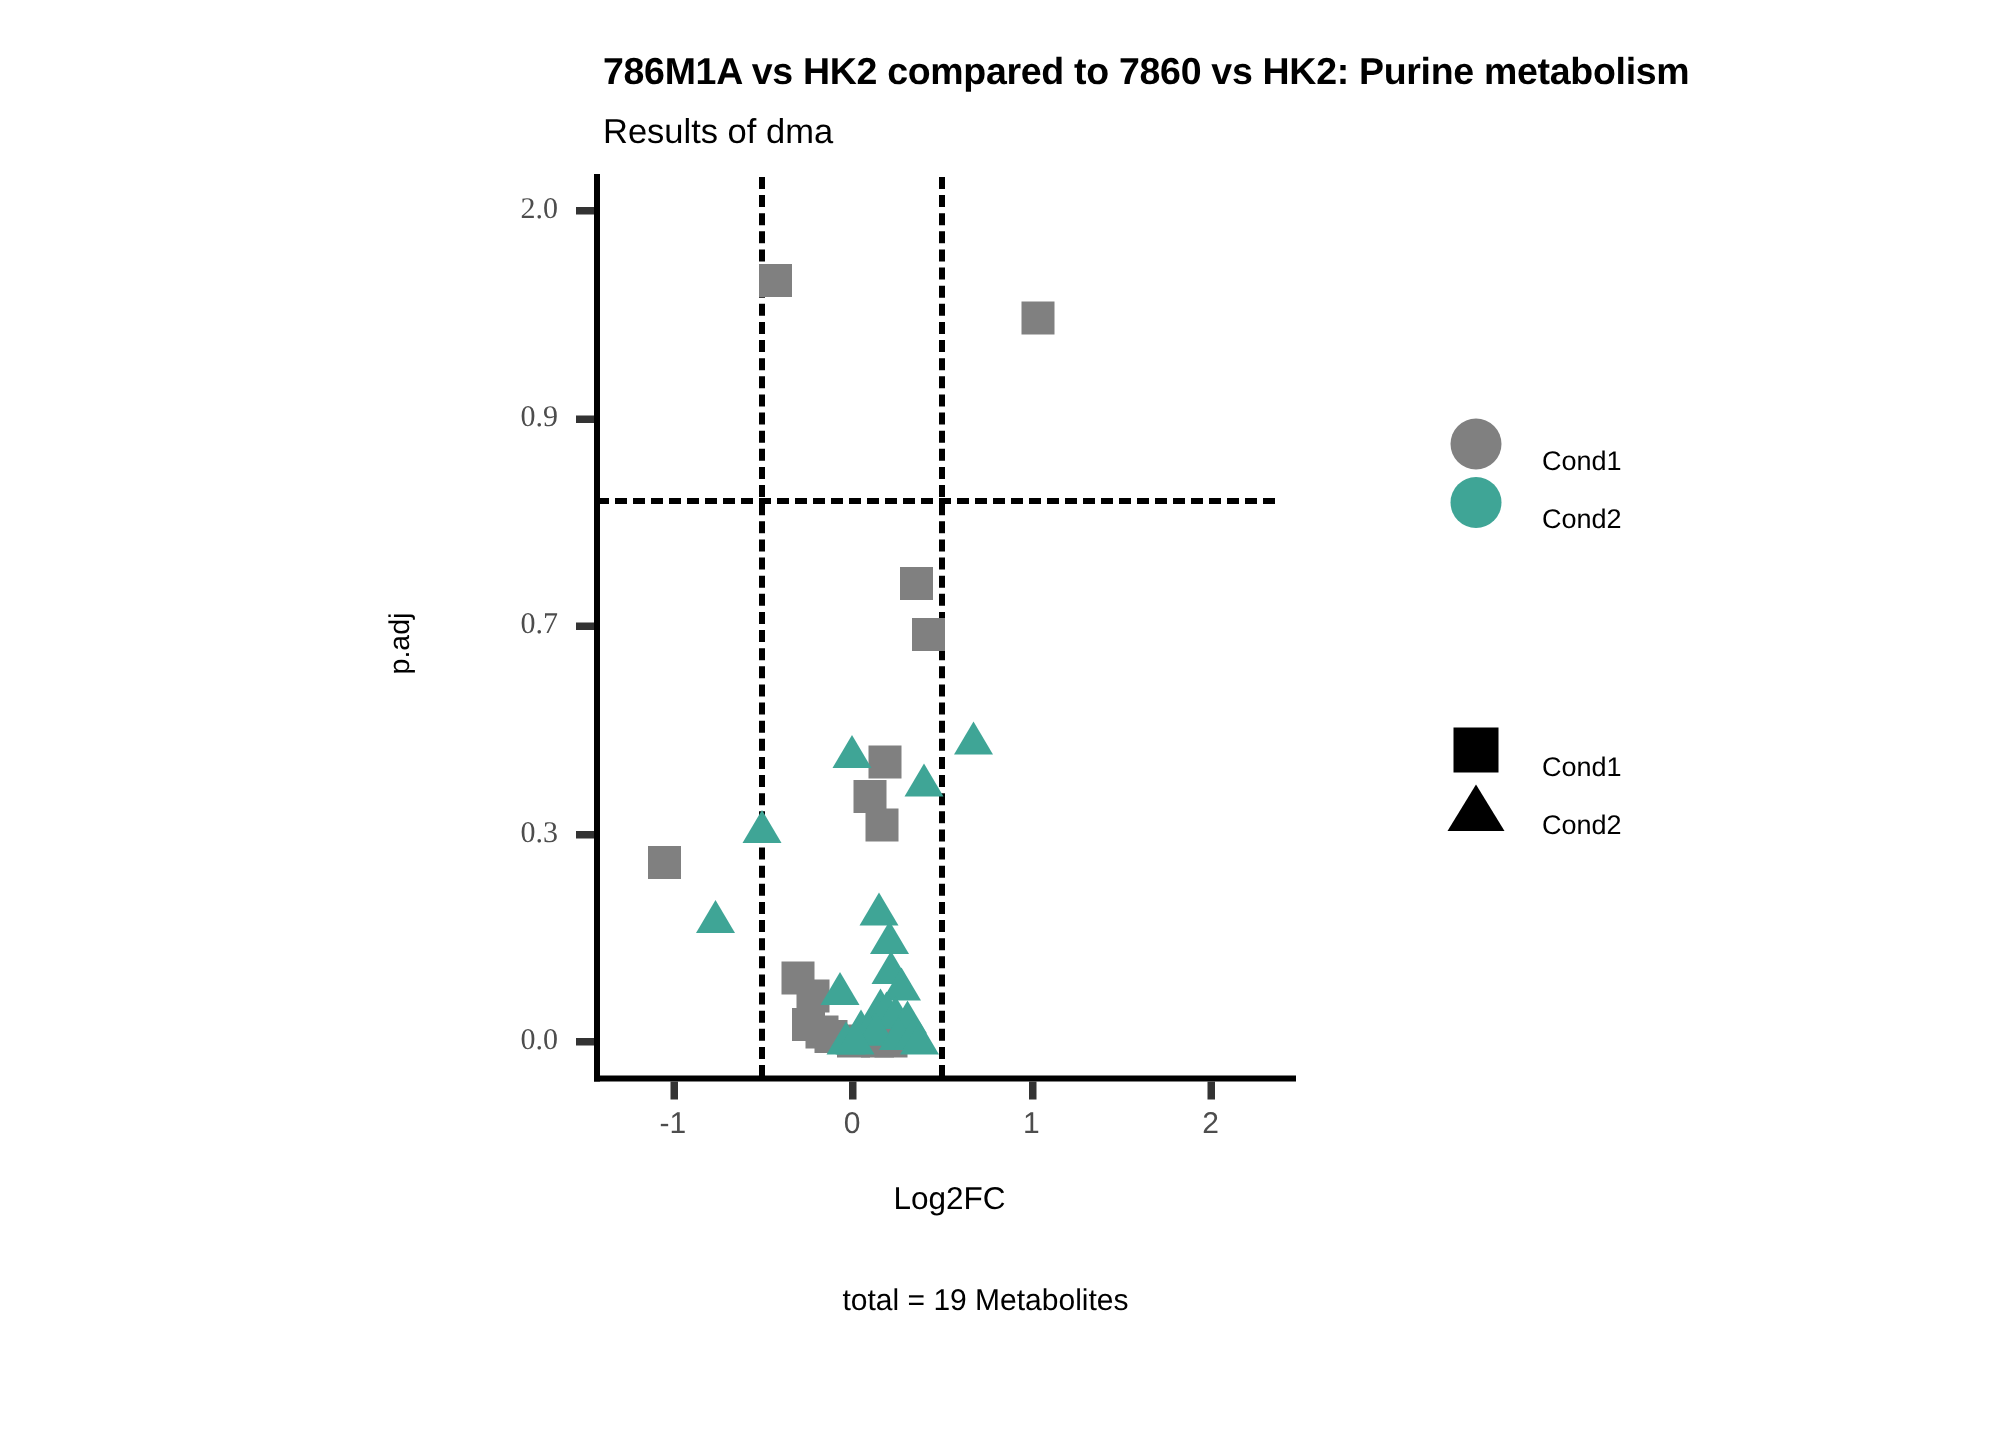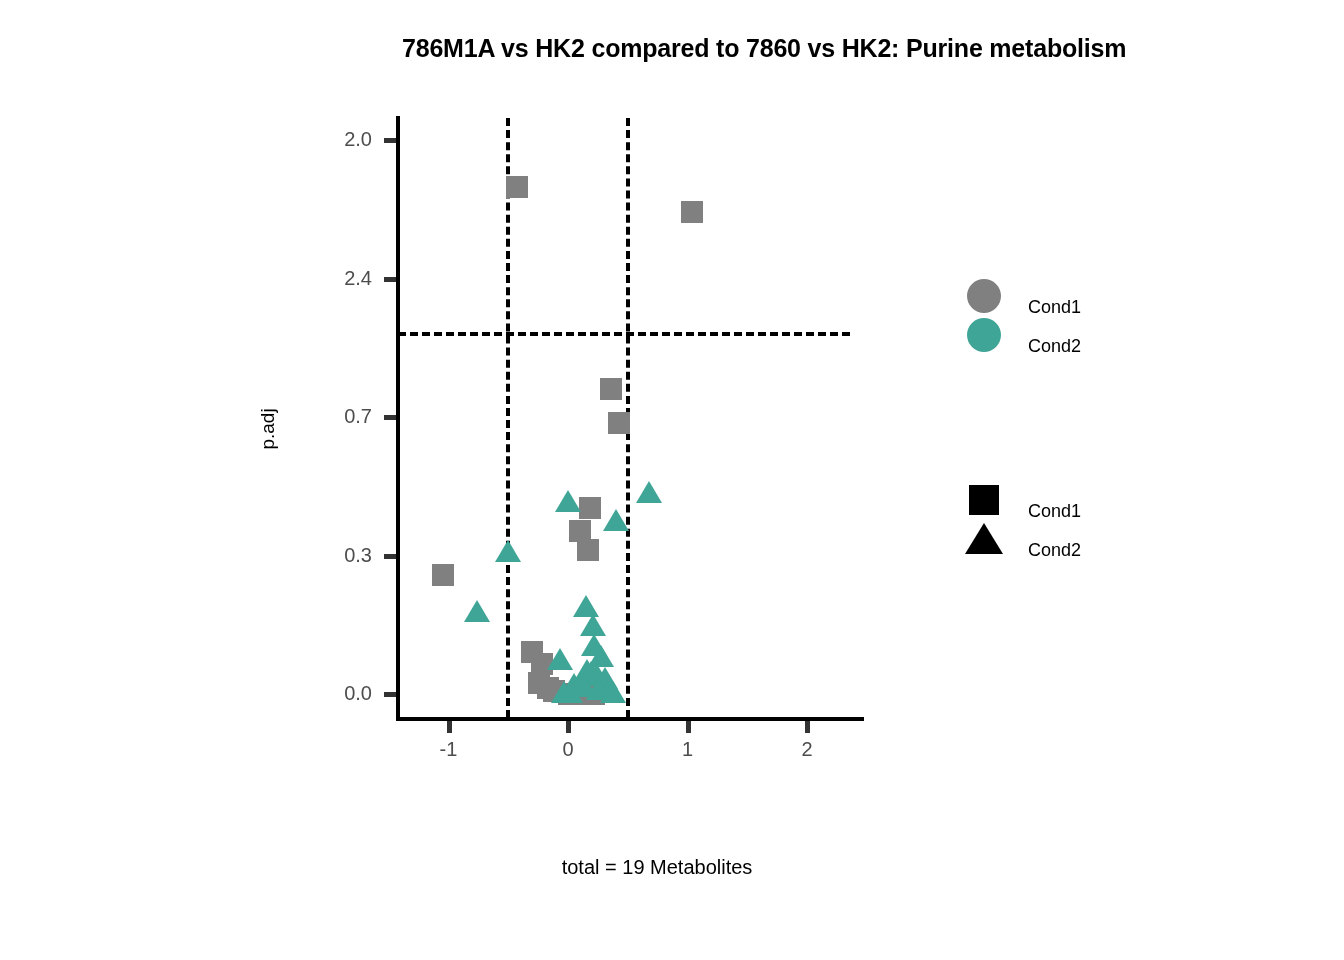--- a/index.html
+++ b/index.html
@@ -51,21 +51,21 @@
   .axis-line{position:absolute;background:#000;}
   #y-axis-line{left:396px; top:116px; width:4px; height:605px;}
   #x-axis-line{left:396px; top:717px; width:468px; height:4px;}
 
   .tick{position:absolute;background:#333;}
   .ytick{width:12px;height:5px;left:384px;}
   .xtick{width:5px;height:12px;top:721px;}
 
   .ytick-label{
     position:absolute; right:0; width:60px; text-align:right;
-    font-size:20px; color:#4d4d4d; line-height:20px;
+    font-size:20px; color:#4d4d4d; line-height:20px;font-family:Liberation Serif, serif;
   }
   .xtick-label{
     position:absolute; width:60px; text-align:center;
     font-size:20px; color:#4d4d4d; top:738px; line-height:22px;
   }
 
   
   .vline{
     position:absolute; width:0; border-left:4px dashed #000;
     top:118px; height:600px;
@@ -100,37 +100,39 @@
     width:0;height:0;border-left:19px solid transparent;
     border-right:19px solid transparent;border-bottom:31px solid #000;
   }
 </style>
 </head>
 <body>
 
 <div id="figure">
 
   <div id="plot-title">786M1A vs HK2 compared to 7860 vs HK2: Purine metabolism</div>
+  <div id="plot-subtitle">Results of dma</div>
 
   <div id="y-axis-title">p.adj</div>
+  <div id="x-axis-title">Log2FC</div>
 
   <div id="panel"></div>
 
   <div class="axis-line" id="y-axis-line"></div>
   <div class="axis-line" id="x-axis-line"></div>
 
   <div id="ticks-layer">
       <div class="tick ytick" style="top: 692px;"></div>
       <div class="ytick-label" style="left: 312px; top: 683px;">0.0</div>
       <div class="tick ytick" style="top: 553.5px;"></div>
       <div class="ytick-label" style="left: 312px; top: 544.5px;">0.3</div>
       <div class="tick ytick" style="top: 415px;"></div>
       <div class="ytick-label" style="left: 312px; top: 406px;">0.7</div>
       <div class="tick ytick" style="top: 276.5px;"></div>
-      <div class="ytick-label" style="left: 312px; top: 267.5px;">2.4</div>
+      <div class="ytick-label" style="left: 312px; top: 267.5px;">0.9</div>
       <div class="tick ytick" style="top: 138px;"></div>
       <div class="ytick-label" style="left: 312px; top: 129px;">2.0</div>
       <div class="tick xtick" style="left: 446.5px;"></div>
       <div class="xtick-label" style="left: 418.5px;">-1</div>
       <div class="tick xtick" style="left: 566px;"></div>
       <div class="xtick-label" style="left: 538px;">0</div>
       <div class="tick xtick" style="left: 685.5px;"></div>
       <div class="xtick-label" style="left: 657.5px;">1</div>
       <div class="tick xtick" style="left: 805px;"></div>
       <div class="xtick-label" style="left: 777px;">2</div>

